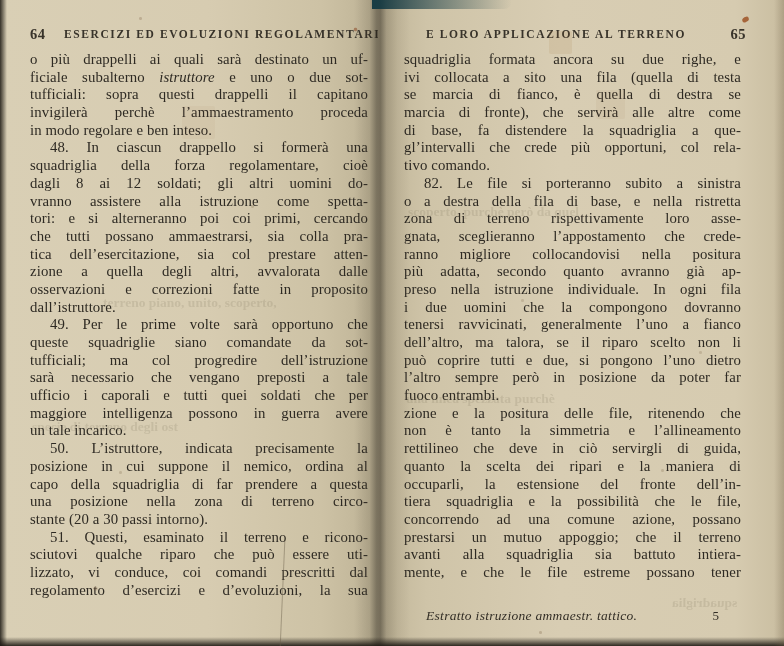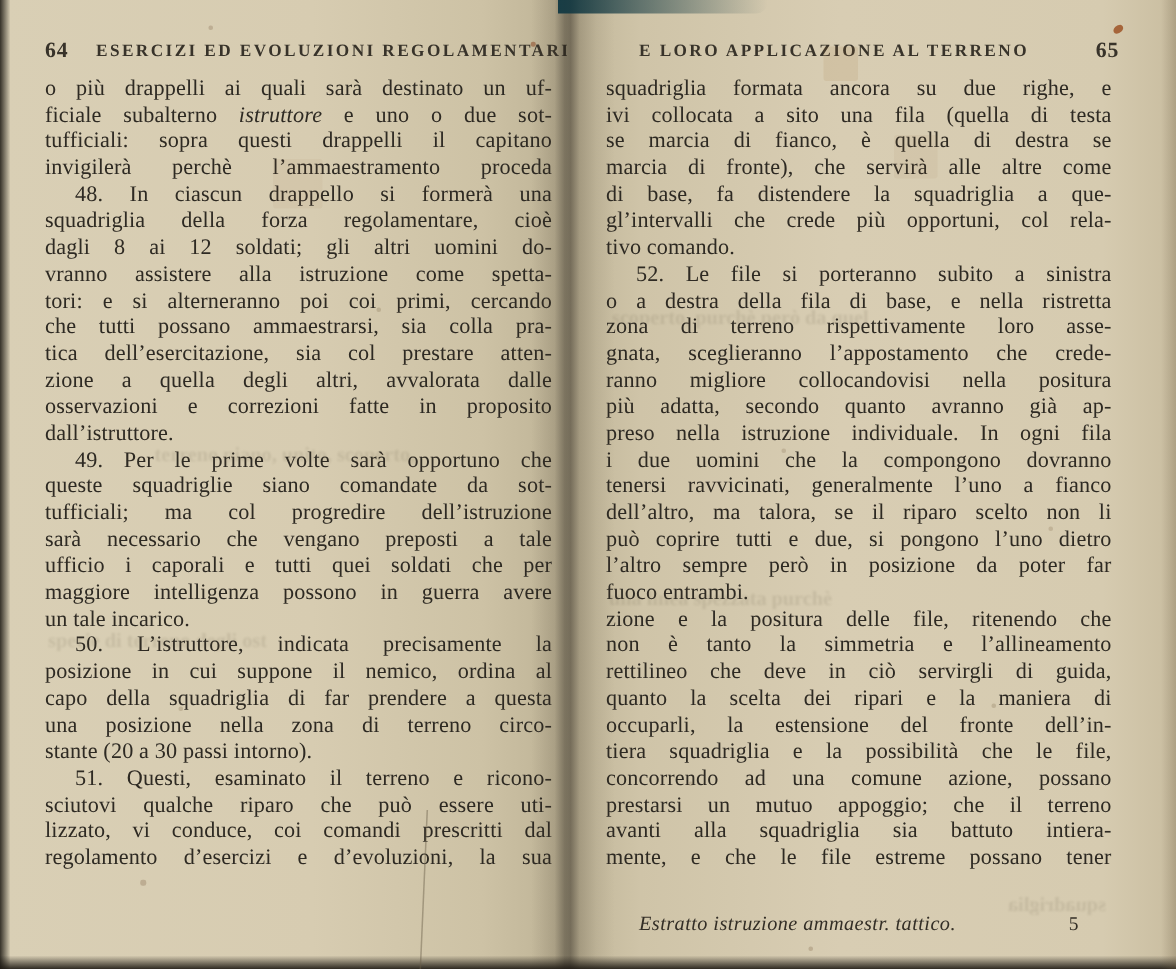--- a/index.html
+++ b/index.html
@@ -177,20 +177,21 @@
   <div class="page page-left">
     <div class="running-head head-left">
       <span class="pagenum">64</span>
       <span class="title">ESERCIZI ED EVOLUZIONI REGOLAMENTARI</span>
     </div>
     <div class="text-block text-left" id="left-lines">
         <div class="line">o più drappelli ai quali sarà destinato un uf-</div>
         <div class="line">ficiale subalterno <i>istruttore</i> e uno o due sot-</div>
         <div class="line">tufficiali: sopra questi drappelli il capitano</div>
         <div class="line">invigilerà perchè l’ammaestramento proceda</div>
+        <div class="line para-end">in modo regolare e ben inteso.</div>
         <div class="line indent">48. In ciascun drappello si formerà una</div>
         <div class="line">squadriglia della forza regolamentare, cioè</div>
         <div class="line">dagli 8 ai 12 soldati; gli altri uomini do-</div>
         <div class="line">vranno assistere alla istruzione come spetta-</div>
         <div class="line">tori: e si alterneranno poi coi primi, cercando</div>
         <div class="line">che tutti possano ammaestrarsi, sia colla pra-</div>
         <div class="line">tica dell’esercitazione, sia col prestare atten-</div>
         <div class="line">zione a quella degli altri, avvalorata dalle</div>
         <div class="line">osservazioni e correzioni fatte in proposito</div>
         <div class="line para-end">dall’istruttore.</div>
@@ -220,21 +221,21 @@
     </div>
   </div>
   <div class="text-block text-right" id="right-lines">
       <div class="line">squadriglia formata ancora su due righe, e</div>
       <div class="line">ivi collocata a sito una fila (quella di testa</div>
       <div class="line">se marcia di fianco, è quella di destra se</div>
       <div class="line">marcia di fronte), che servirà alle altre come</div>
       <div class="line">di base, fa distendere la squadriglia a que-</div>
       <div class="line">gl’intervalli che crede più opportuni, col rela-</div>
       <div class="line para-end">tivo comando.</div>
-      <div class="line indent">52. Le file si porteranno subito a sinistra</div>
+      <div class="line indent">82. Le file si porteranno subito a sinistra</div>
       <div class="line">o a destra della fila di base, e nella ristretta</div>
       <div class="line">zona di terreno rispettivamente loro asse-</div>
       <div class="line">gnata, sceglieranno l’appostamento che crede-</div>
       <div class="line">ranno migliore collocandovisi nella positura</div>
       <div class="line">più adatta, secondo quanto avranno già ap-</div>
       <div class="line">preso nella istruzione individuale. In ogni fila</div>
       <div class="line">i due uomini che la compongono dovranno</div>
       <div class="line">tenersi ravvicinati, generalmente l’uno a fianco</div>
       <div class="line">dell’altro, ma talora, se il riparo scelto non li</div>
       <div class="line">può coprire tutti e due, si pongono l’uno dietro</div>

